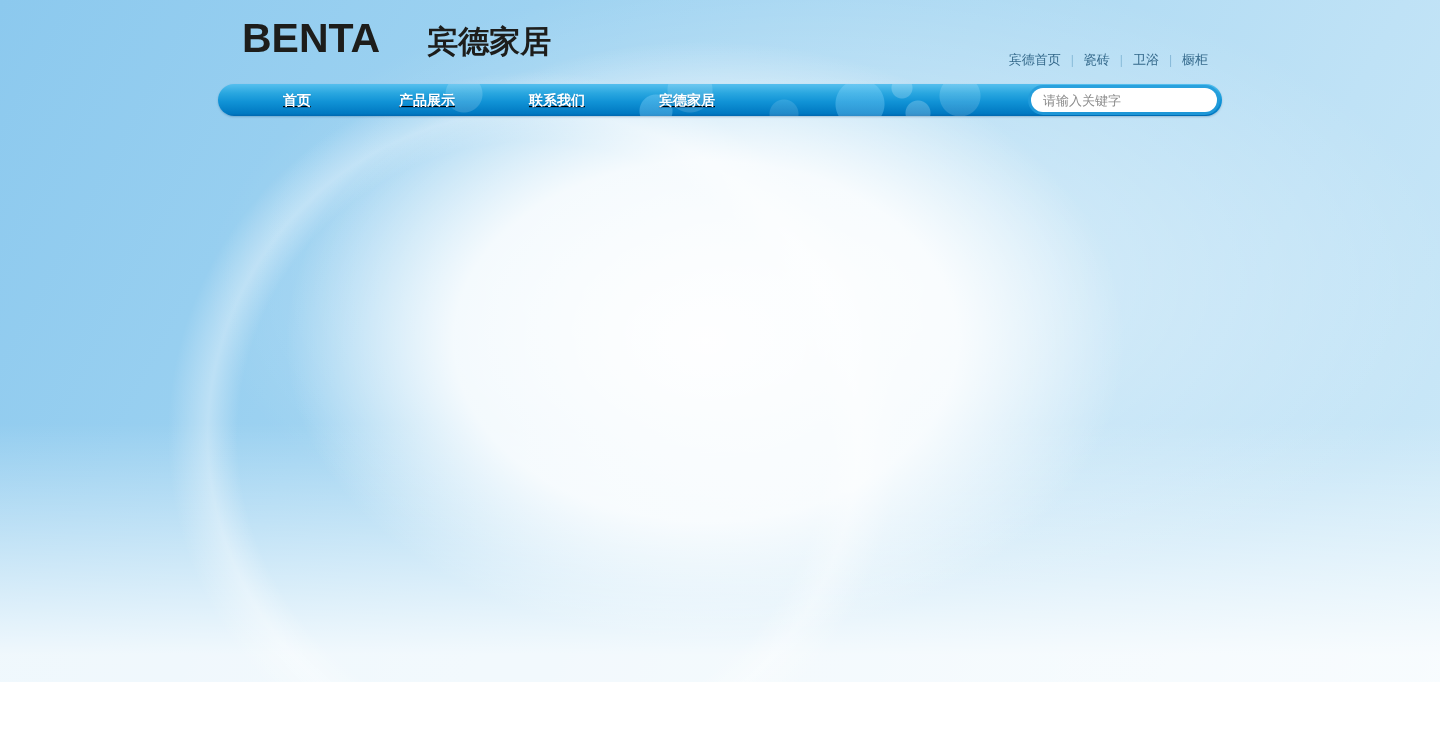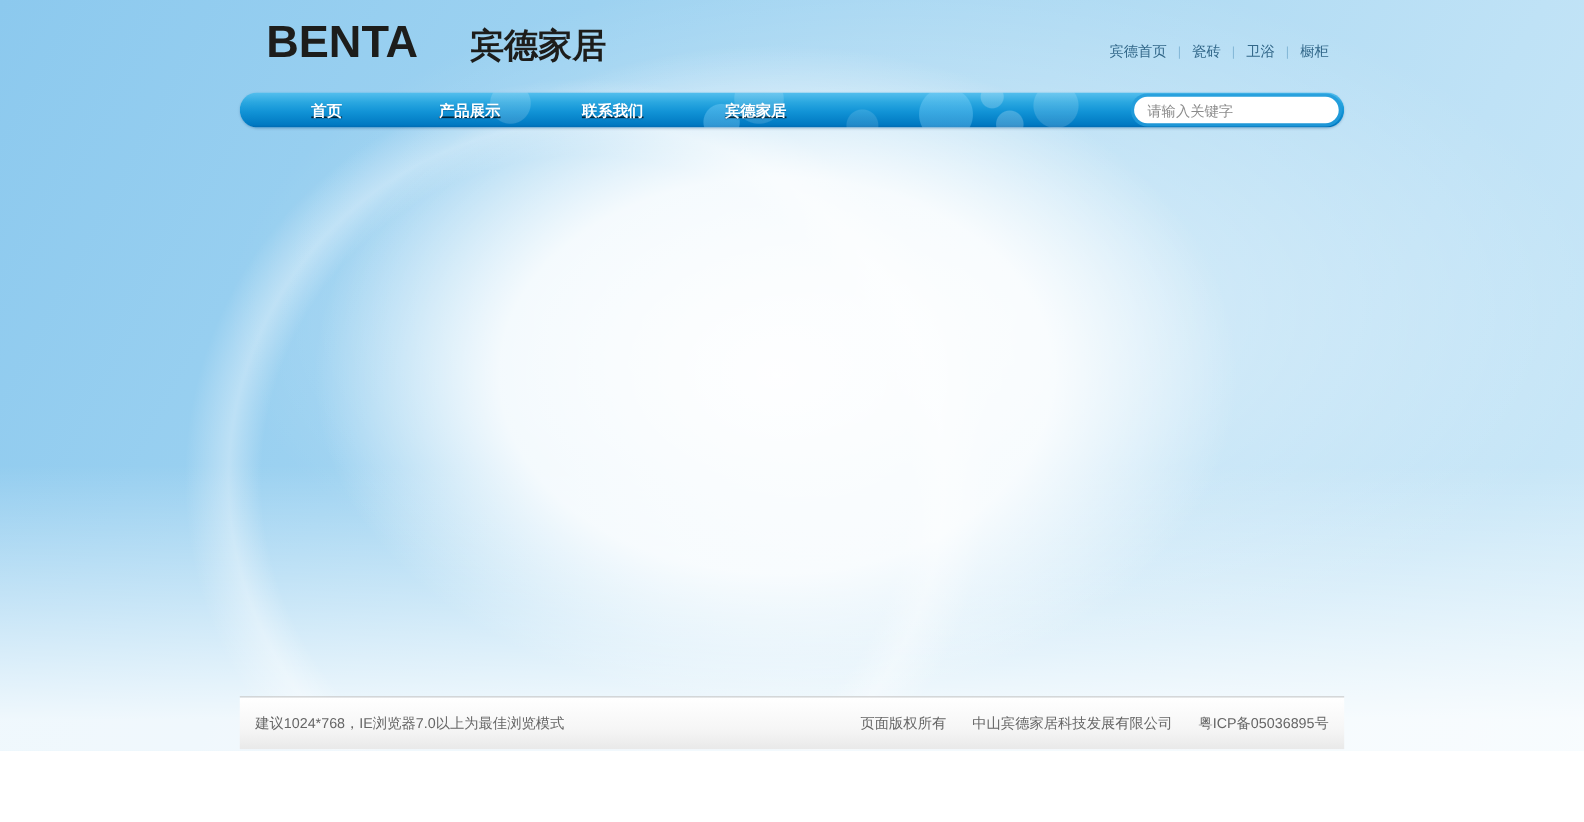--- a/index.html
+++ b/index.html
@@ -31,21 +31,21 @@
     cursor: pointer; text-decoration: none;
   }
   .logo-en {
     font-size: 41px; font-weight: 800; letter-spacing: 0px;
     color: #1d1d1b; line-height: 1;
   }
   .logo-cn {
     font-size: 31px; font-weight: 700; color: #1d1d1b; line-height: 1; margin-left: 24px;
   }
   .top-links {
-    position: absolute; right: 4px; top: 38px;
+    position: absolute; right: 4px; top: 51px;
     font-size: 13px; display: flex; align-items: center;
   }
   .top-links a {
     color: #33688a; text-decoration: none; padding: 0 10px; cursor: pointer;
   }
   .top-links .sep { color: #86b9d8; font-size: 12px; }
 
   
   .main-nav {
     position: relative; height: 32px; border-radius: 16px;
@@ -138,23 +138,15 @@
       </ul>
       <div class="search-box">
         <input class="search-input" type="text" placeholder="请输入关键字" style="">
         <span class="search-divider"></span>
 
       </div>
     </nav>
 
     <main class="content-area"></main>
 
-    <footer class="site-footer">
-      <div class="footer-left">建议1024*768，IE浏览器7.0以上为最佳浏览模式</div>
-      <div class="footer-right">
-        <span>页面版权所有</span>
-        <span>中山宾德家居科技发展有限公司</span>
-        <span>粤ICP备05036895号</span>
-      </div>
-    </footer>
 
   </div>
 </div>
 
 </body></html>

